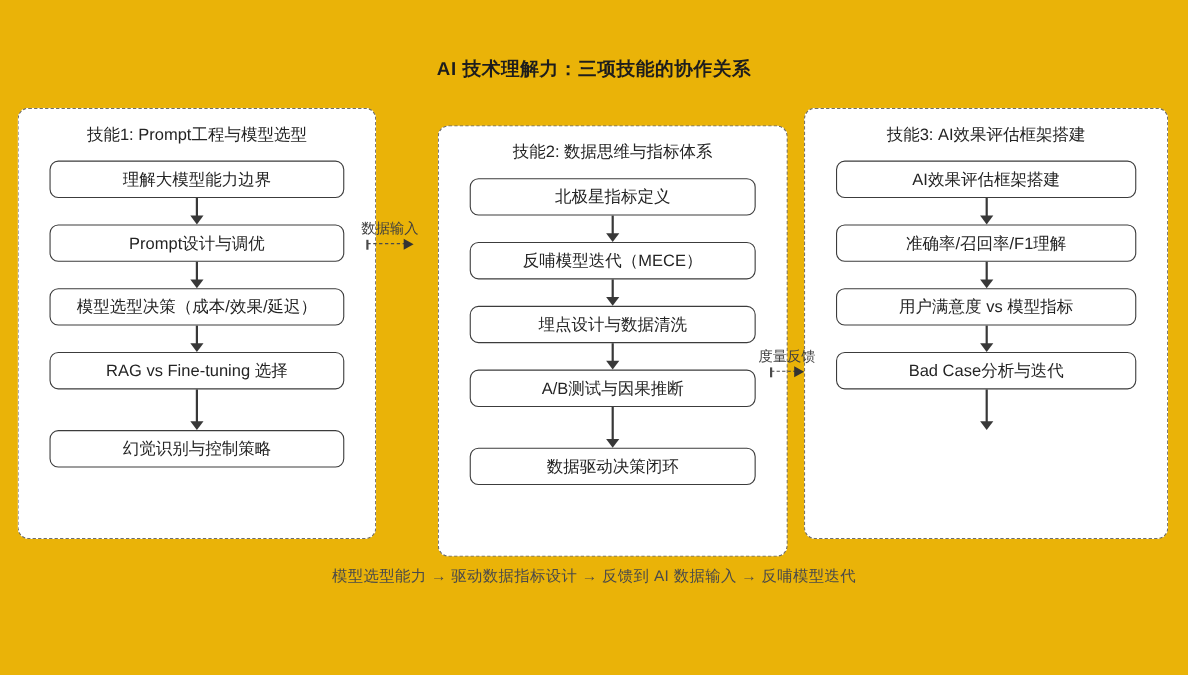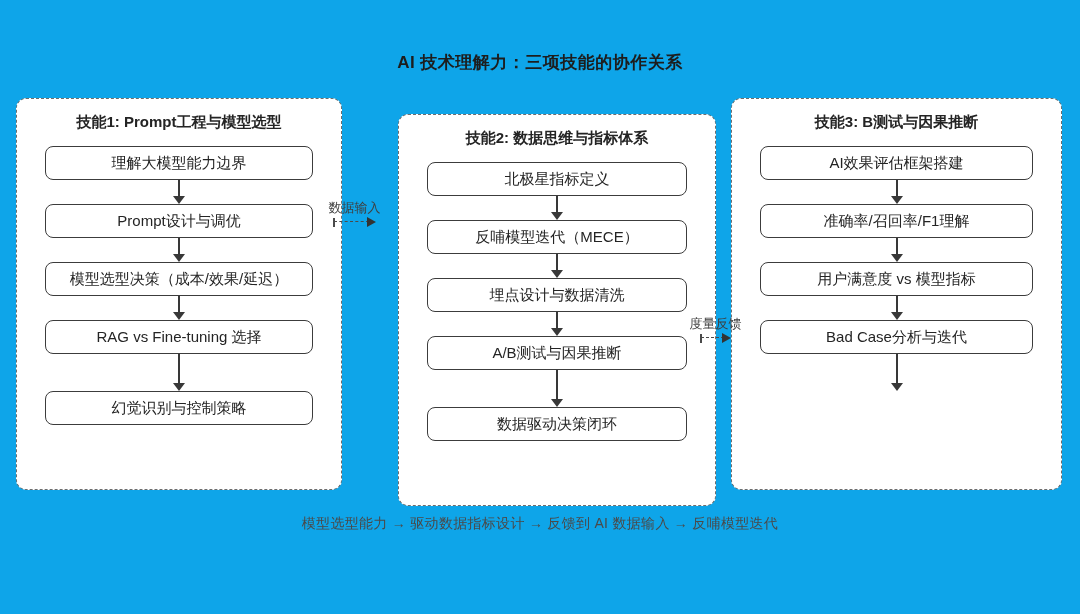--- a/index.html
+++ b/index.html
@@ -1,29 +1,29 @@
 <!DOCTYPE html>
 <html><head>
 <meta charset="utf-8">
 <style>
   * { margin:0; padding:0; box-sizing:border-box; }
   html,body { background:#ffffff; font-family:"Liberation Sans","DejaVu Sans",sans-serif; }
-  #canvas { position:relative; width:1080px; height:614px; background:#0ea5e9; overflow:hidden; }
+  #canvas { position:relative; width:1080px; height:614px; background:#eab308; overflow:hidden; }
 
   .title { position:absolute; top:51px; left:0; width:100%; text-align:center;
            font-size:17px; font-weight:bold; color:#1d1d1d; letter-spacing:.5px; }
 
   .panel { position:absolute; top:98px; height:392px; background:#ffffff;
            border:1.5px dashed #6e6e6e; border-radius:10px; }
   .panel-1 { left:16px;  width:326px; }
   .panel-2 { left:398px; width:318px;margin-top:16px; }
   .panel-3 { left:731px; width:331px; }
 
   .panel-header { position:absolute; top:14px; left:0; width:100%; text-align:center;
-                  font-size:15px; font-weight:bold; color:#242424; white-space:nowrap; }
+                  font-size:15px; font-weight:normal; color:#242424; white-space:nowrap; }
 
   .node { position:absolute; left:28px; right:28px; height:34px; background:#ffffff;
           border:1.5px solid #3c3c3c; border-radius:8px;
           display:flex; align-items:center; justify-content:center;
           font-size:15px; color:#242424; white-space:nowrap; }
   .n1{top:47px} .n2{top:105px} .n3{top:163px} .n4{top:221px} .n5{top:292px}
 
   .arrow { position:absolute; left:50%; transform:translateX(-50%); width:12px; }
   .a1{top:81px;height:24px} .a2{top:139px;height:24px} .a3{top:197px;height:24px} .a4{top:255px;height:37px}
   .arrow .stem { position:absolute; top:0; bottom:6px; left:50%; margin-left:-1px;
@@ -99,21 +99,21 @@
       </div>
     <div class="node n4">A/B测试与因果推断</div>
     <div class="arrow a4">
         <i class="stem"></i>
         <i class="head"></i>
       </div>
     <div class="node n5">数据驱动决策闭环</div>
   </section>
 
   <section class="panel panel-3">
-    <div class="panel-header">技能3: B测试与因果推断</div>
+    <div class="panel-header">技能3: AI效果评估框架搭建</div>
     <div class="node n1">AI效果评估框架搭建</div>
     <div class="arrow a1">
         <i class="stem"></i>
         <i class="head"></i>
       </div>
     <div class="node n2">准确率/召回率/F1理解</div>
     <div class="arrow a2">
         <i class="stem"></i>
         <i class="head"></i>
       </div>

